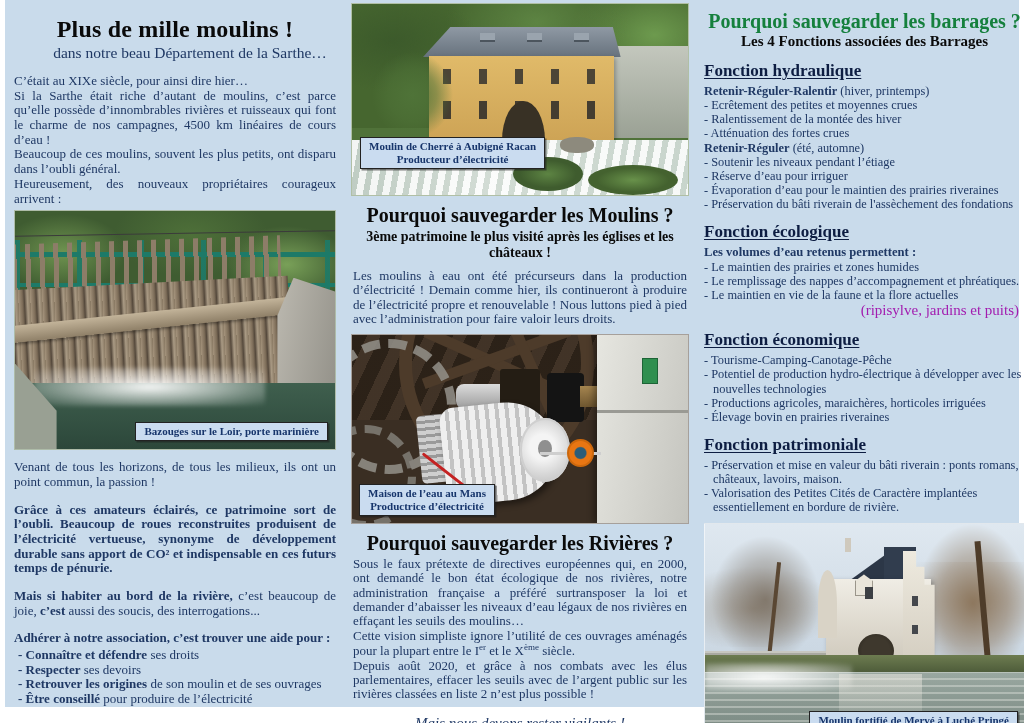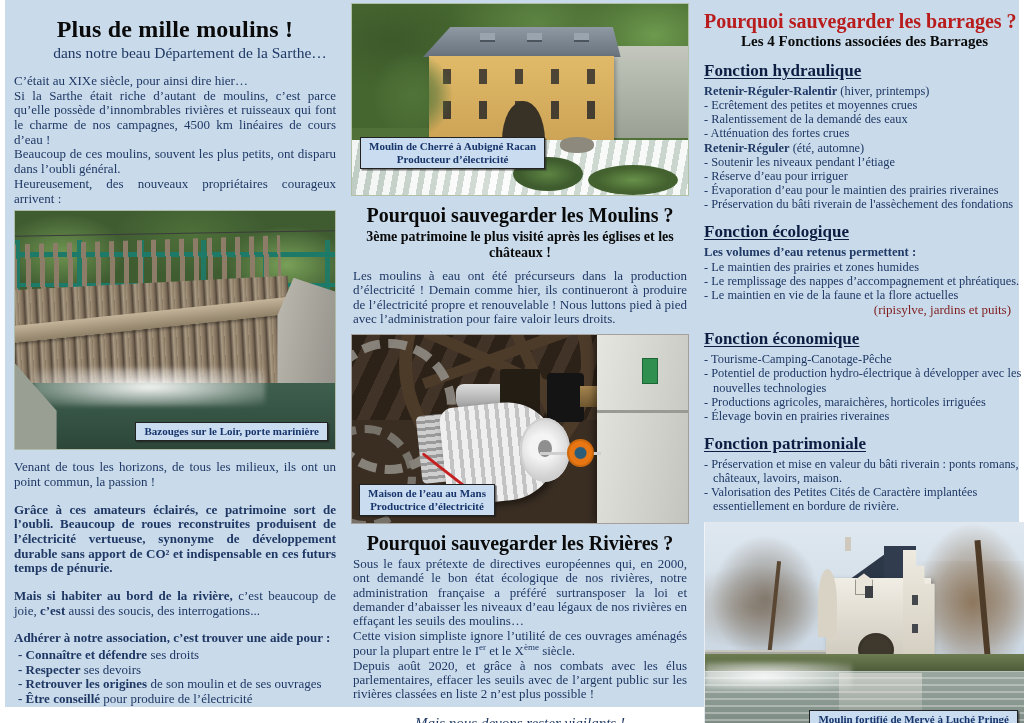--- a/index.html
+++ b/index.html
@@ -16,28 +16,28 @@
   .para { font-size:13px; line-height:1.13; color:#1f3864; text-align:justify; }
   .para + .para { margin-top:13px; }
   .bold { font-weight:bold; }
   .li { font-size:13px; line-height:1.13; color:#1f3864; padding-left:10px; text-indent:-6px; }
 
   .mid-h { font-size:20px; font-weight:bold; color:#0a0a0a; text-align:center; margin:8px 0 2px; }
   .mid-sub { font-size:14px; font-weight:bold; color:#0a0a0a; text-align:center; margin-bottom:8px; }
   .mid-para { font-size:13px; line-height:1.1; color:#1f3864; text-align:justify; padding:0 2px; }
   .vigilant { font-size:15px; font-style:italic; color:#1f3864; text-align:center; margin-top:14px; }
 
-  .r-title { font-size:20px; font-weight:bold; color:#b91c1c; }
+  .r-title { font-size:20px; font-weight:bold; color:#15803d; text-align:center; }
   .r-sub { font-size:15px; font-weight:bold; color:#0a0a0a; text-align:center; margin-bottom:10px; }
   .sec { margin-top:11px; }
   .sec-h { font-size:17px; font-weight:bold; color:#0d1d42; text-decoration:underline;
     text-underline-offset:2px; margin-bottom:3px; }
   .rline { font-size:12.4px; line-height:1.14; color:#1f3864; padding-left:9px; text-indent:-9px; }
   .rlead { font-size:12.6px; line-height:1.16; font-weight:bold; color:#1f3864; }
-  .rtail { font-size:13px; color:#7f1d1d; text-align:right; padding-right:14px; }
+  .rtail { font-size:15px; color:#a21caf; text-align:right; padding-right:6px; }
 
   .photo { position:relative; overflow:hidden; border:1px solid rgba(255,255,255,.55); }
   .photo-caption { position:absolute; background:#cadcf0; border:1px solid #222;
     box-shadow:1.5px 1.5px 0 rgba(30,30,30,.55); color:#17356b; font-weight:bold;
     font-size:11px; line-height:1.2; text-align:center; padding:2px 8px; z-index:9; }
 
   
   .photo-weir { width:322px; height:240px; background:#4c6a41; margin:4px 0 10px; }
   .pw-foliage { position:absolute; inset:0 0 50% 0;
     background: radial-gradient(90px 55px at 15% 35%, #6f9450, transparent 70%),
@@ -308,21 +308,21 @@
   </div>
 
   <div class="col col-right">
     <h2 class="r-title">Pourquoi sauvegarder les barrages ?</h2>
     <div class="r-sub">Les 4 Fonctions associées des Barrages</div>
 
     <div class="sec">
       <div class="sec-h">Fonction hydraulique</div>
       <div class="rline"><b>Retenir-Réguler-Ralentir</b><span>  (hiver, printemps)</span></div>
       <div class="rline">- Ecrêtement des petites et moyennes crues</div>
-      <div class="rline">- Ralentissement de la demandé des eaux</div>
+      <div class="rline">- Ralentissement de la montée des hiver</div>
       <div class="rline">- Atténuation des fortes crues</div>
       <div class="rline"><b>Retenir-Réguler</b><span>  (été, automne)</span></div>
       <div class="rline">- Soutenir les niveaux pendant l’étiage</div>
       <div class="rline">- Réserve d’eau pour irriguer</div>
       <div class="rline">- Évaporation d’eau pour le maintien des prairies riveraines</div>
       <div class="rline">- Préservation du bâti riverain de l'assèchement des fondations</div>
     </div>
 
     <div class="sec">
       <div class="sec-h">Fonction écologique</div>

